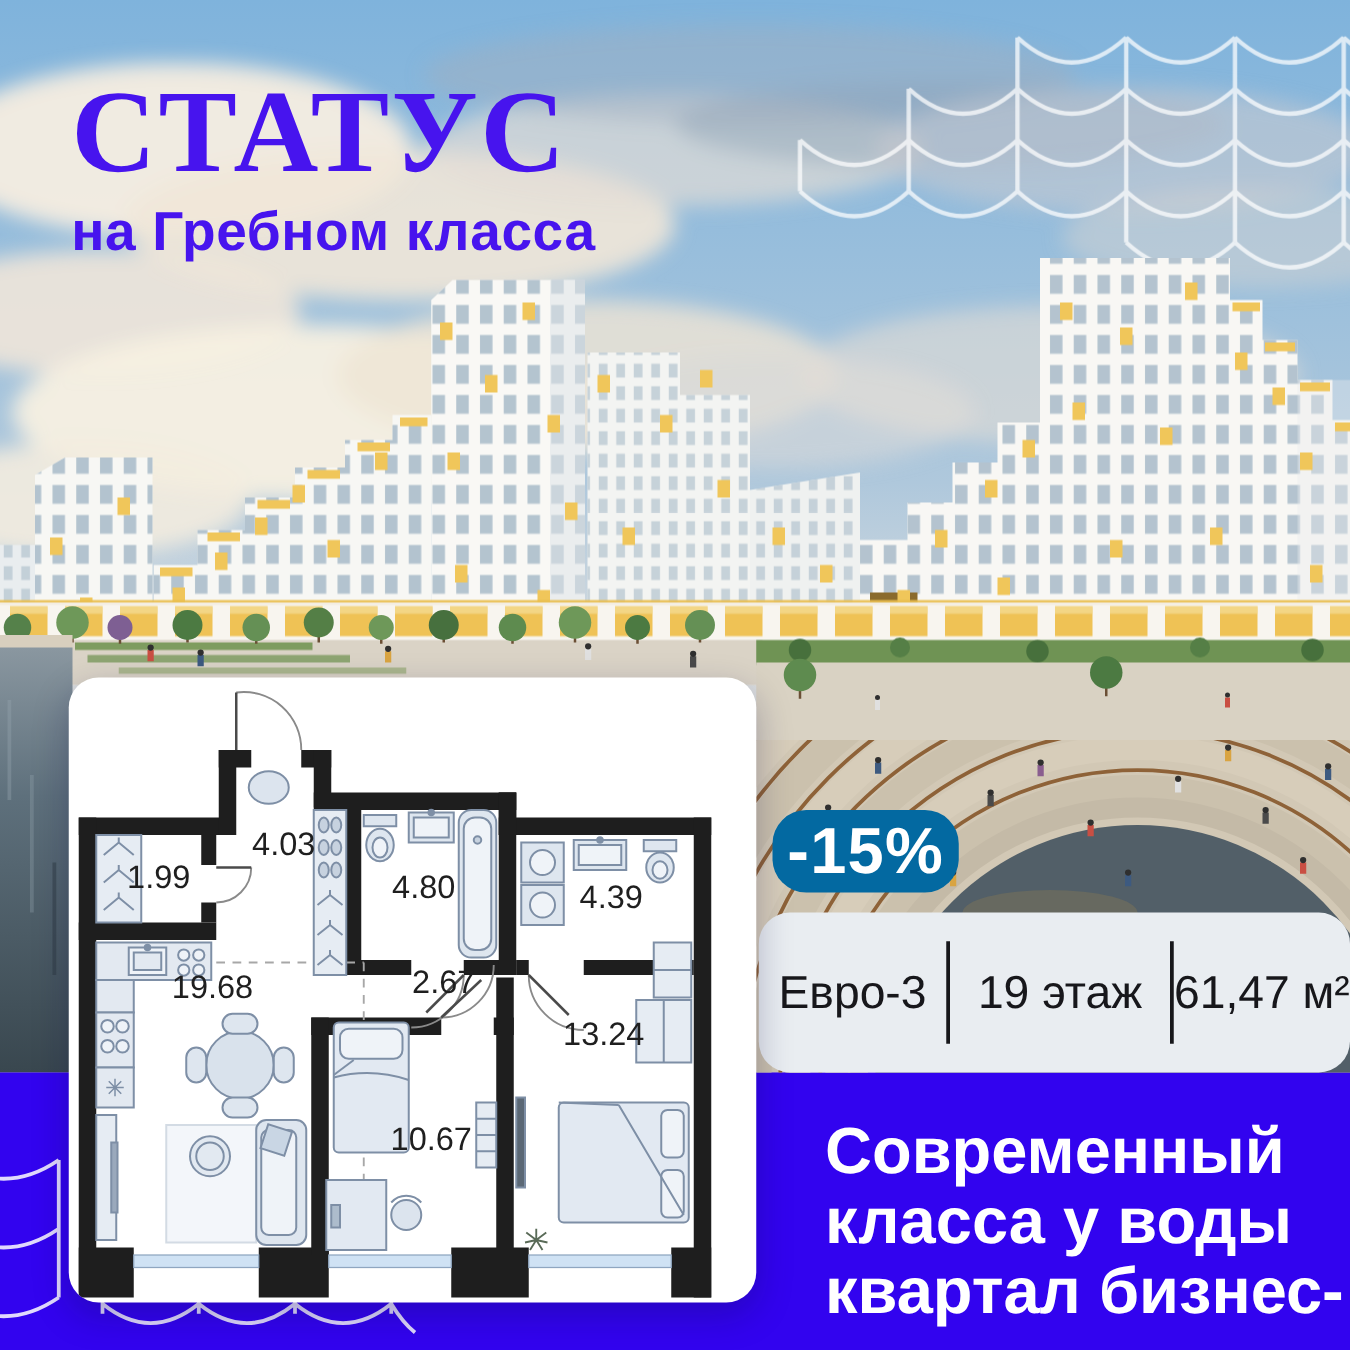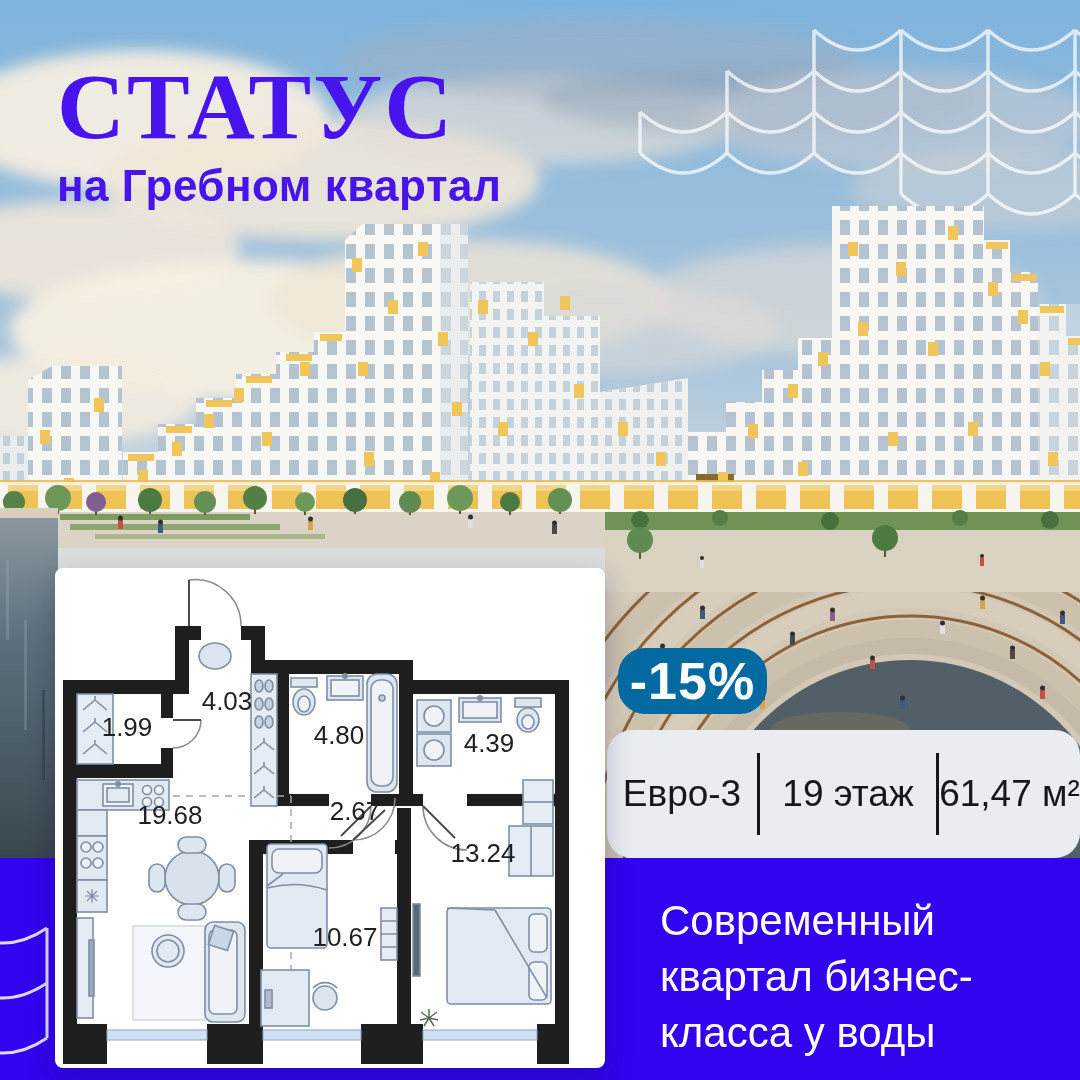--- a/index.html
+++ b/index.html
@@ -2,26 +2,26 @@
 <html><head>
 <meta charset="utf-8">
 <style>
   html,body{margin:0;padding:0;background:#222;}
   .poster{position:relative;width:1080px;height:1080px;overflow:hidden;background:#3203EF;font-family:"Liberation Sans",sans-serif;}
   .photo{position:absolute;left:0;top:0;z-index:1;}
   .waves-bottom{position:absolute;left:0;top:858px;z-index:2;}
   .logo{position:absolute;left:57px;top:26px;z-index:3;color:#4714EE;margin-top:33px;}
   .logo-title{font-family:"Liberation Serif",serif;font-size:94px;font-weight:600;letter-spacing:2px;line-height:1.02;}
   .logo-sub{font-size:44px;font-weight:700;letter-spacing:.5px;margin-top:6px;}
-  .tagline{position:absolute;left:660px;top:893px;z-index:3;color:#FFFFFF;font-size:42px;line-height:56px;font-weight:400;}
+  .tagline{position:absolute;left:660px;top:893px;z-index:3;color:#FFFFFF;font-size:52px;line-height:56px;font-weight:700;}
   .info-bar{position:absolute;left:607px;top:730px;width:473px;height:128px;background:#E9EDF1;z-index:4;display:flex;align-items:center;color:#17171B;border-radius:25px;}
   .info-cell{display:flex;align-items:center;justify-content:center;font-size:37px;}
   .c1{width:150px}.c2{width:176px}.c3{width:141px}
   .info-div{width:3px;height:82px;background:#17171B;}
-  .plan-card{position:absolute;left:55px;top:568px;width:550px;height:500px;background:#FFFFFF;border-radius:8px;z-index:5;overflow:hidden;box-shadow:0 10px 28px rgba(15,15,70,.28);}
+  .plan-card{position:absolute;left:55px;top:542px;width:550px;height:500px;background:#FFFFFF;border-radius:24px;z-index:5;overflow:hidden;box-shadow:0 10px 28px rgba(15,15,70,.28);}
   .badge{position:absolute;left:618px;top:648px;width:149px;height:66px;background:#0369a1;border-radius:27px;color:#fff;display:flex;align-items:center;justify-content:center;font-size:52px;font-weight:700;letter-spacing:1px;z-index:6;}
 </style>
 </head>
 <body>
 
 <div class="poster">
 
   <svg class="photo" width="1080" height="858" viewBox="0 0 1080 858">
     <defs>
       <linearGradient id="sky" x1="0" y1="0" x2="0" y2="1">
@@ -303,27 +303,27 @@
   <svg class="waves-bottom" width="1080" height="222" viewBox="0 0 1080 222">
     <g stroke="#FFFFFF" stroke-width="3" fill="none" opacity="0.85">
       <path d="M-41,70 Q3,100 47,70 M-41,125 Q3,155 47,125 M-41,180 Q3,210 47,180 M47,70 V180"></path>
       <path d="M82,183 V193 M159,183 V193 M236,183 V193 M313,183 V193
                M82,185 Q120.5,216 159,185 M159,185 Q197.5,216 236,185 M236,185 Q274.5,216 313,185 M313,185 Q322,200 332,208"></path>
     </g>
   </svg>
 
   <div class="logo">
     <div class="logo-title">СТАТУС</div>
-    <div class="logo-sub">на Гребном квартал</div>
+    <div class="logo-sub">на Гребном класса</div>
   </div>
 
   <div class="tagline">
     <div>Современный</div>
+    <div>класса у воды</div>
     <div>квартал бизнес-</div>
-    <div>класса у воды</div>
   </div>
 
   <div class="info-bar">
     <div class="info-cell c1">Евро-3</div>
     <div class="info-div"></div>
     <div class="info-cell c2">19 этаж</div>
     <div class="info-div"></div>
     <div class="info-cell c3">61,47 м²</div>
   </div>
 

